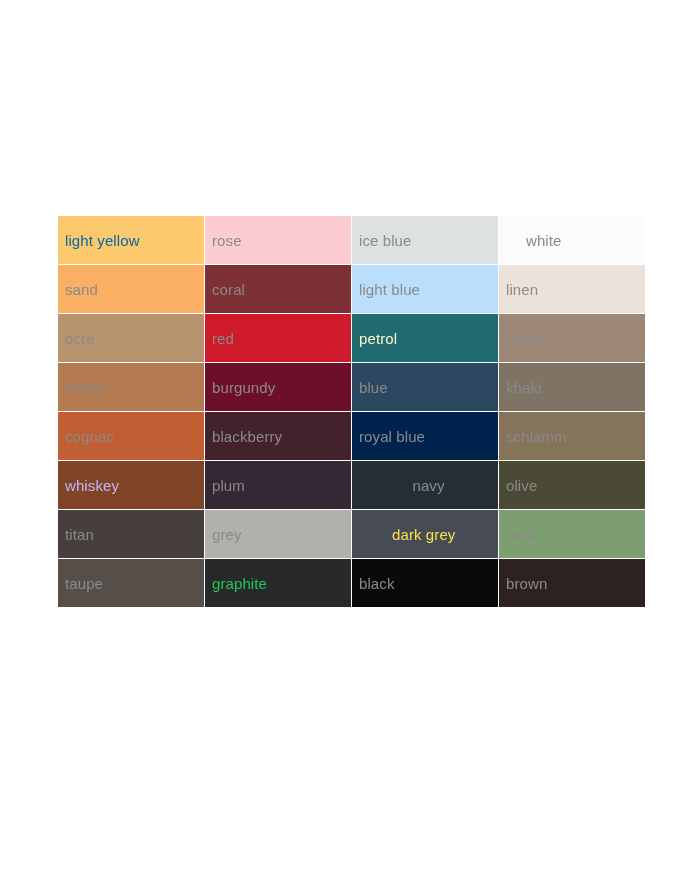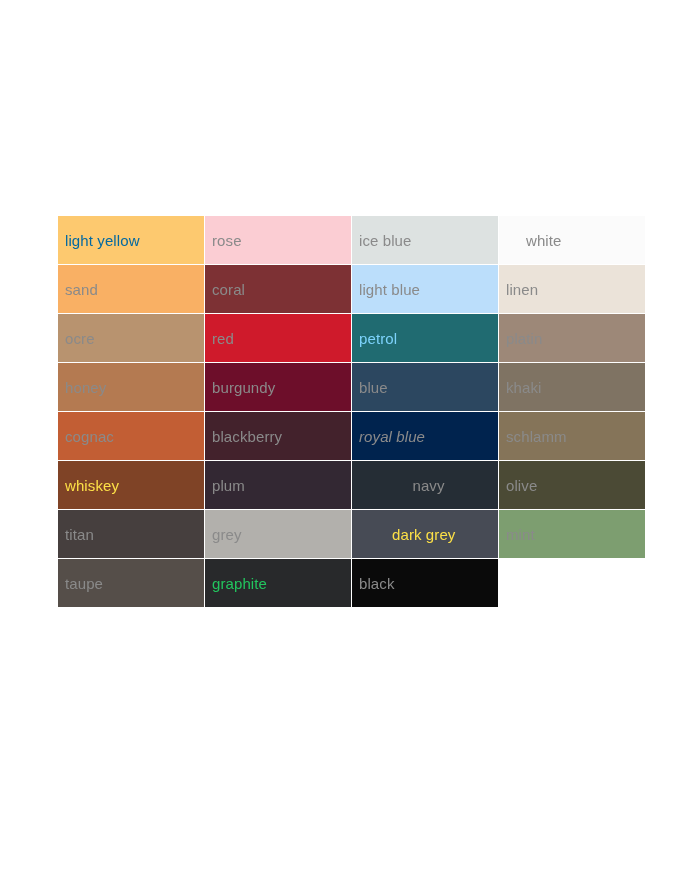--- a/index.html
+++ b/index.html
@@ -76,21 +76,21 @@
     <div class="swatch" style="background: rgb(235, 227, 217);">
       <span class="swatch-label" style="color: rgb(138, 138, 138);">linen</span>
     </div>
     <div class="swatch" style="background: rgb(184, 147, 111);">
       <span class="swatch-label" style="color: rgb(138, 138, 138);">ocre</span>
     </div>
     <div class="swatch" style="background: rgb(207, 26, 43);">
       <span class="swatch-label" style="color: rgb(138, 138, 138);">red</span>
     </div>
     <div class="swatch" style="background: rgb(32, 107, 113);">
-      <span class="swatch-label" style="color: #7dd3fc;">petrol</span>
+      <span class="swatch-label" style="color: #fef9c3;">petrol</span>
     </div>
     <div class="swatch" style="background: rgb(157, 136, 120);">
       <span class="swatch-label" style="color: rgb(138, 138, 138);">platin</span>
     </div>
     <div class="swatch" style="background: rgb(180, 122, 81);">
       <span class="swatch-label" style="color: rgb(138, 138, 138);">honey</span>
     </div>
     <div class="swatch" style="background: rgb(109, 14, 42);">
       <span class="swatch-label" style="color: rgb(138, 138, 138);">burgundy</span>
     </div>
@@ -99,28 +99,28 @@
     </div>
     <div class="swatch" style="background: rgb(127, 115, 99);">
       <span class="swatch-label" style="color: rgb(138, 138, 138);">khaki</span>
     </div>
     <div class="swatch" style="background: rgb(194, 94, 52);">
       <span class="swatch-label" style="color: rgb(138, 138, 138);">cognac</span>
     </div>
     <div class="swatch" style="background: rgb(67, 34, 44);">
       <span class="swatch-label" style="color: rgb(138, 138, 138);">blackberry</span>
     </div>
-    <div class="swatch" style="background: rgb(0, 35, 78); font-style: italic;">
+    <div class="swatch" style="background: rgb(0, 35, 78);">
       <span class="swatch-label" style="color: rgb(138, 138, 138);">royal blue</span>
     </div>
     <div class="swatch" style="background: rgb(133, 116, 89);">
       <span class="swatch-label" style="color: rgb(138, 138, 138);">schlamm</span>
     </div>
     <div class="swatch" style="background: rgb(127, 67, 38);">
-      <span class="swatch-label" style="color: #fde047;">whiskey</span>
+      <span class="swatch-label" style="color: #c4b5fd;">whiskey</span>
     </div>
     <div class="swatch" style="background: rgb(51, 40, 51);">
       <span class="swatch-label" style="color: rgb(138, 138, 138);">plum</span>
     </div>
     <div class="swatch" style="background: rgb(37, 45, 53); justify-content: center;">
       <span class="swatch-label" style="color: rgb(138, 138, 138);">navy</span>
     </div>
     <div class="swatch" style="background: rgb(75, 74, 53);">
       <span class="swatch-label" style="color: rgb(138, 138, 138);">olive</span>
     </div>
@@ -138,16 +138,19 @@
     </div>
     <div class="swatch" style="background: rgb(85, 78, 73);">
       <span class="swatch-label" style="color: rgb(138, 138, 138);">taupe</span>
     </div>
     <div class="swatch" style="background: rgb(40, 41, 43);">
       <span class="swatch-label" style="color: #22c55e;">graphite</span>
     </div>
     <div class="swatch" style="background: rgb(10, 10, 10);">
       <span class="swatch-label" style="color: rgb(138, 138, 138);">black</span>
     </div>
+    <div class="swatch" style="background: rgb(45, 34, 32);">
+      <span class="swatch-label" style="color: rgb(138, 138, 138);">brown</span>
+    </div>
     <div class="swatch empty"></div>
     <div class="swatch empty"></div>
     <div class="swatch empty"></div>
   </div>
 
 </body></html>

